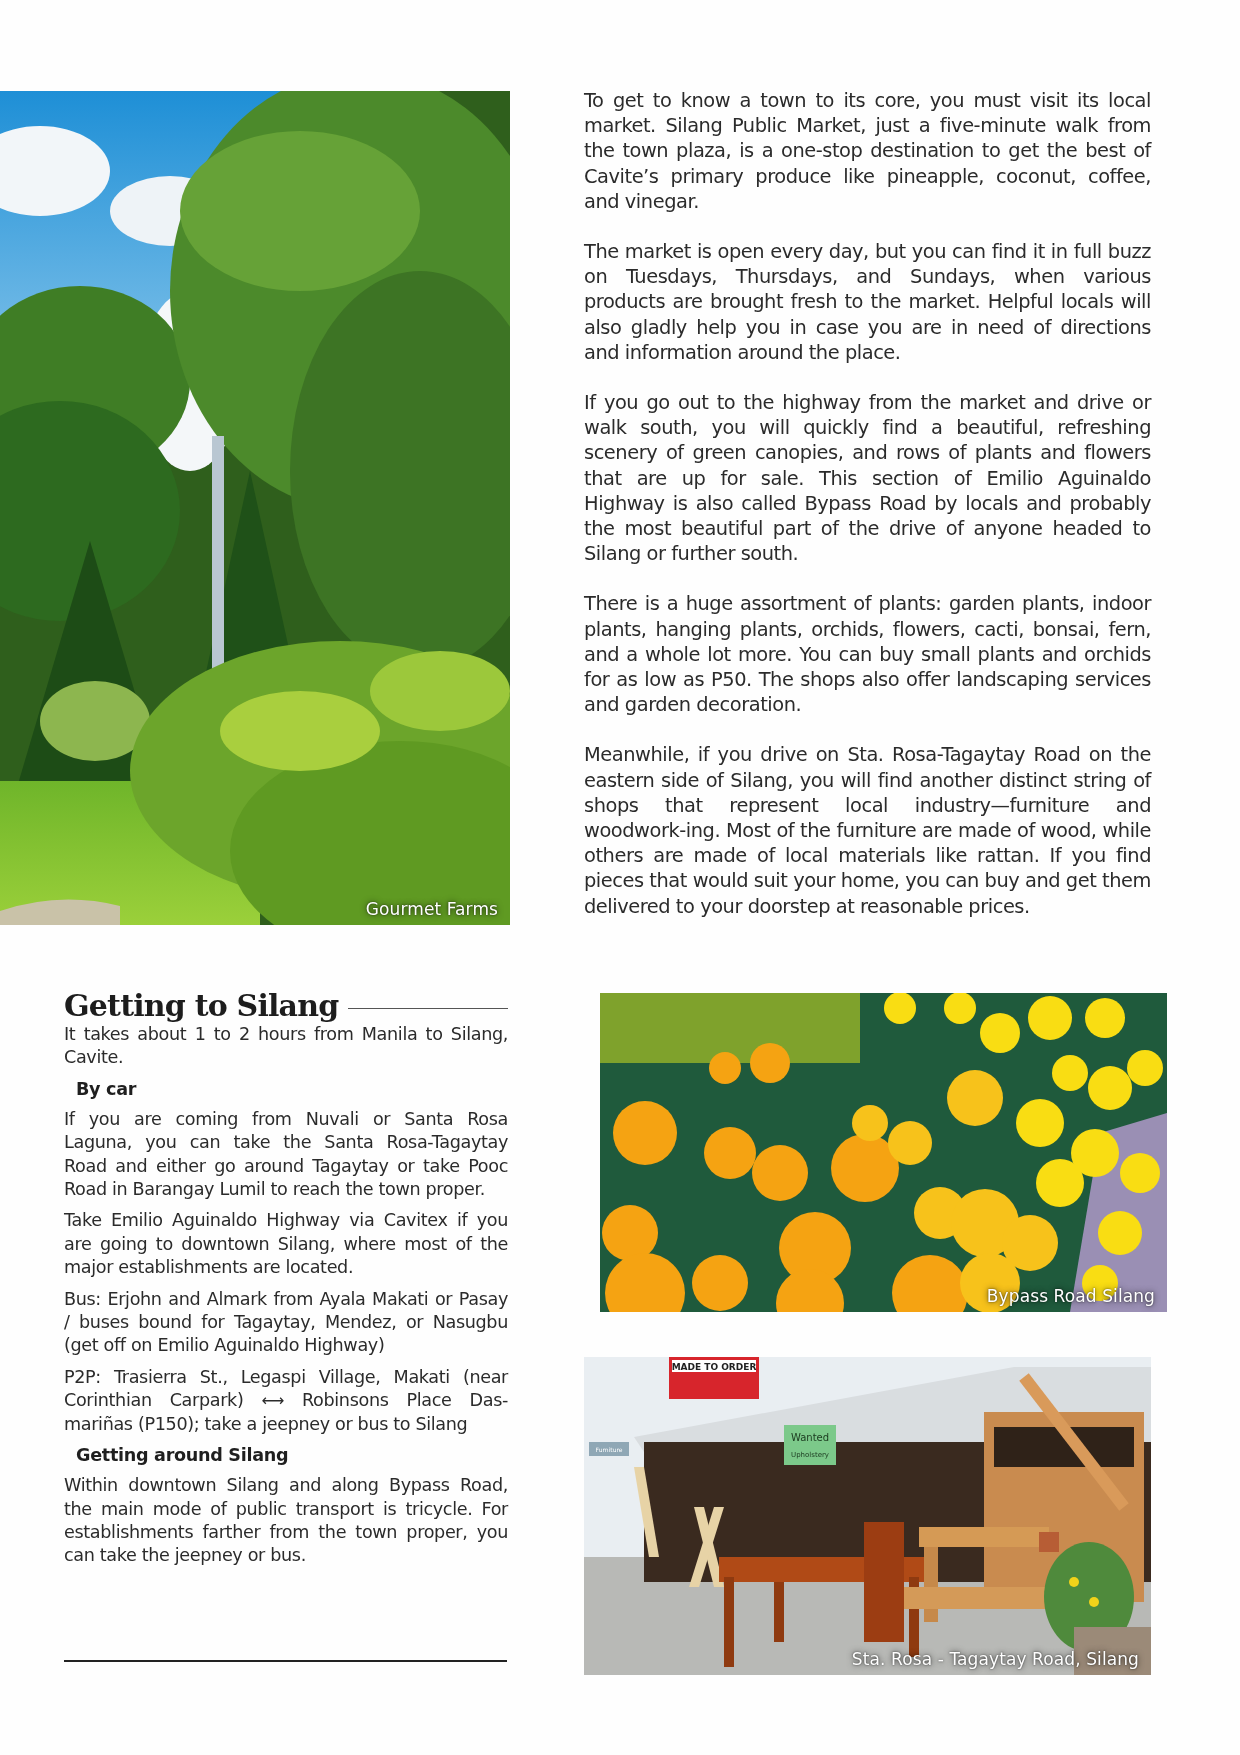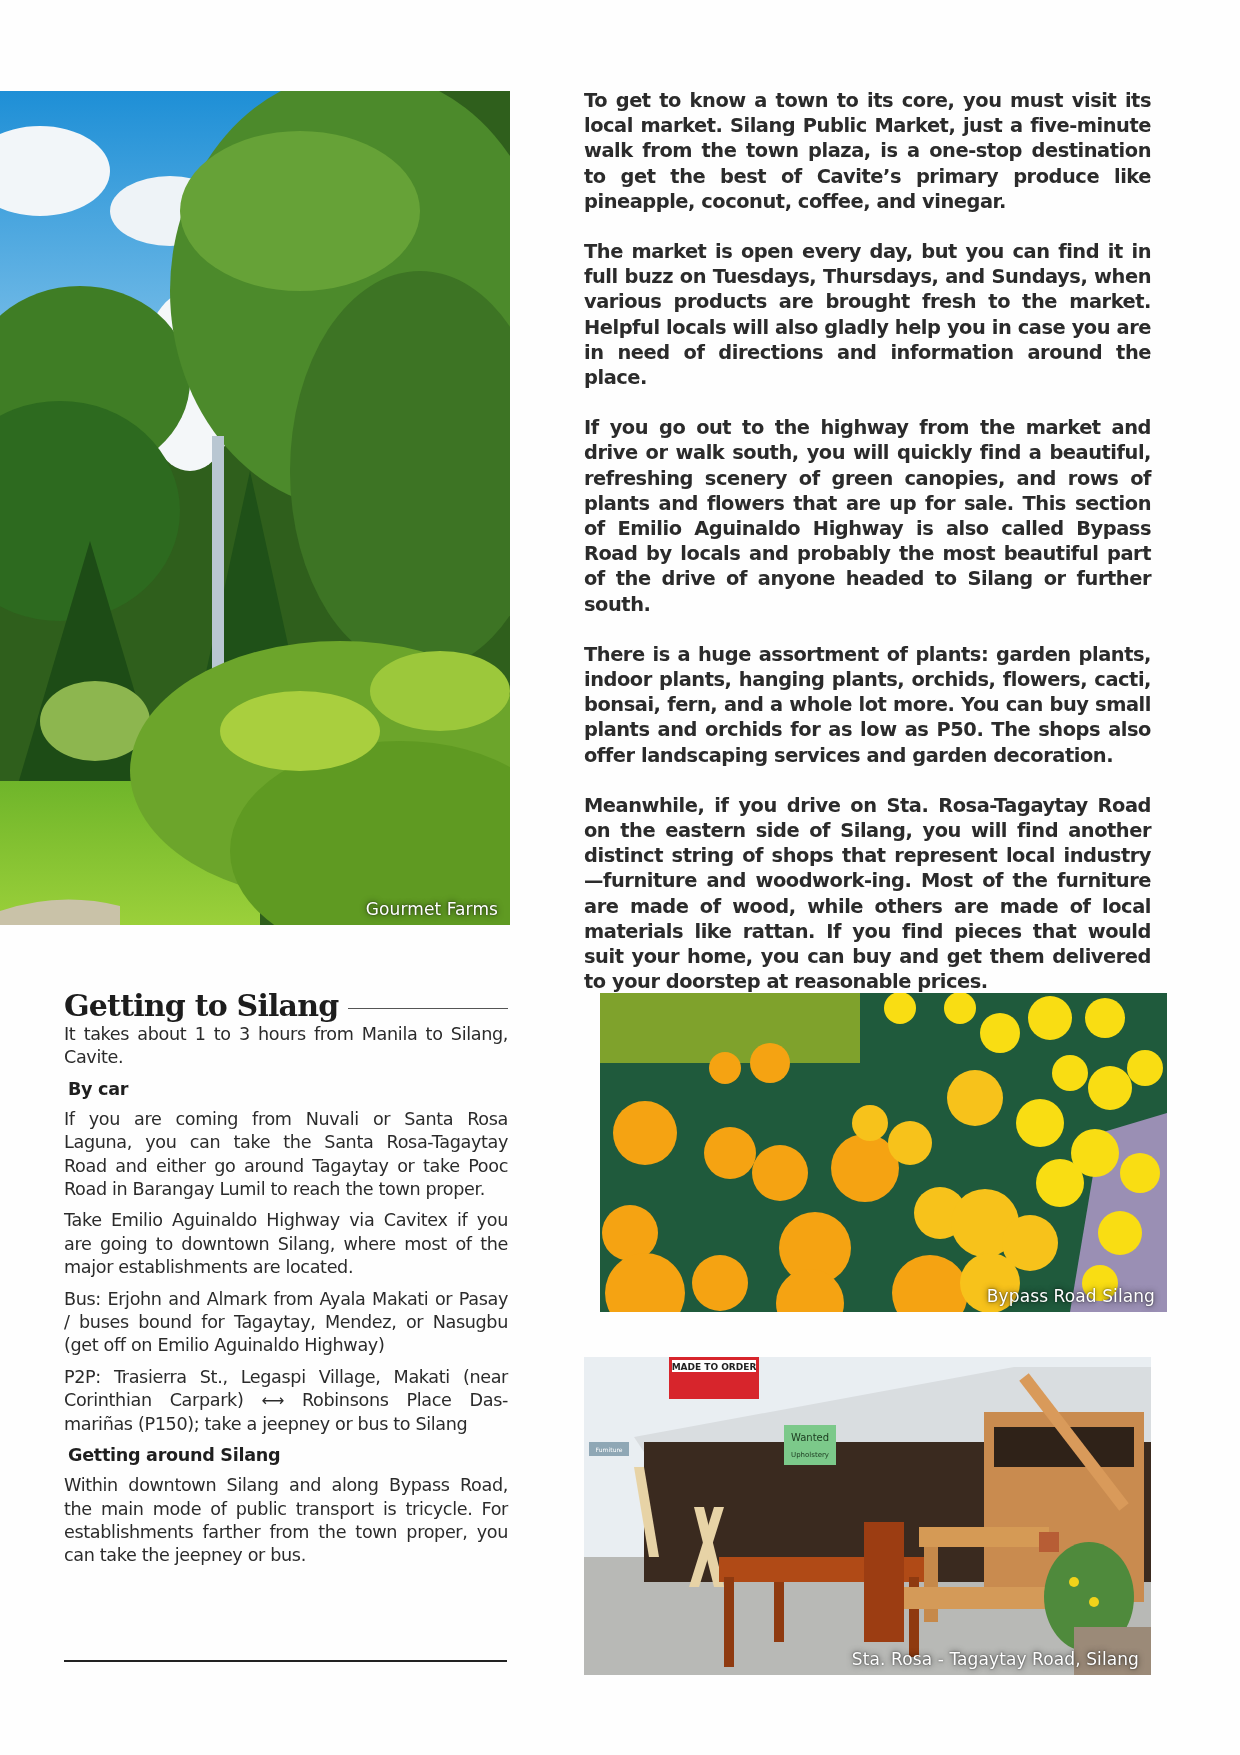--- a/index.html
+++ b/index.html
@@ -17,40 +17,40 @@
       text-shadow: 0 0 6px rgba(0,0,0,0.7), 0 0 2px rgba(0,0,0,0.6);
       font-family: "DejaVu Sans", sans-serif; letter-spacing: 0.1px;
     }
     #photo-gourmet { left: 0; top: 91px; width: 510px; height: 834px; }
     #photo-bypass  { left: 584px; top: 993px; width: 567px; height: 319px; padding-left: 16px; }
     #photo-starosa { left: 584px; top: 1357px; width: 567px; height: 318px; }
 
     .right-col {
       position: absolute; left: 584px; top: 88px; width: 567px;
       font-size: 19.4px; line-height: 25.2px; color: #2b2b2b;
-      font-family: "DejaVu Sans", sans-serif; font-weight: 700;
+      font-family: "DejaVu Sans", sans-serif; font-weight: 400;
     }
     .right-col p { margin: 0 0 25px 0; text-align: justify; letter-spacing: -0.45px; }
 
     .left-col {
       position: absolute; left: 64px; top: 988px; width: 444px;
       font-family: "DejaVu Sans", sans-serif; color: #2b2b2b;
     }
     .heading-row { display: flex; align-items: center; }
     .heading {
       font-family: "DejaVu Serif", "Liberation Serif", serif; font-weight: bold;
       font-size: 30px; color: #1d1d1d; white-space: nowrap; letter-spacing: -0.8px;
     }
     .heading-rule { flex: 1; height: 1px; background: #555; margin-left: 10px; margin-top: 6px; }
     .left-col p {
       margin: 0 0 8px 0; font-size: 17.6px; line-height: 23.4px;
       text-align: justify; letter-spacing: -0.35px;
     }
     .left-col h3 {
-      margin: 0 0 7px 4px; font-size: 17.6px; line-height: 23px; font-weight: bold; color: #1f1f1f;
+      margin: 0 0 7px 12px; font-size: 17.6px; line-height: 23px; font-weight: bold; color: #1f1f1f;
       letter-spacing: -0.3px;
     }
     .arrow { font-size: 16px; }
     .bottom-rule {
       position: absolute; left: 64px; top: 1660px; width: 443px; height: 2px; background: #222;
     }
   </style>
 </head>
 <body>
 
@@ -96,21 +96,21 @@
   <p>If you go out to the highway from the market and drive or walk south, you will quickly find a beautiful, refreshing scenery of green canopies, and rows of plants and flowers that are up for sale. This section of Emilio Aguinaldo Highway is also called Bypass Road by locals and probably the most beautiful part of the drive of anyone headed to Silang or further south.</p>
   <p>There is a huge assortment of plants: garden plants, indoor plants, hanging plants, orchids, flowers, cacti, bonsai, fern, and a whole lot more. You can buy small plants and orchids for as low as P50. The shops also offer landscaping services and garden decoration.</p>
   <p>Meanwhile, if you drive on Sta. Rosa-Tagaytay Road on the eastern side of Silang, you will find another distinct string of shops that represent local industry—furniture and woodwork-ing. Most of the furniture are made of wood, while others are made of local materials like rattan. If you find pieces that would suit your home, you can buy and get them delivered to your doorstep at reasonable prices.</p>
 </div>
 
 <div class="left-col">
   <div class="heading-row">
     <span class="heading">Getting to Silang</span>
     <span class="heading-rule"></span>
   </div>
-  <p>It takes about 1 to 3 hours from Manila to Silang, Cavite.</p>
+  <p>It takes about 1 to 2 hours from Manila to Silang, Cavite.</p>
   <h3>By car</h3>
   <p>If you are coming from Nuvali or Santa Rosa Laguna, you can take the Santa Rosa-Tagaytay Road and either go around Tagaytay or take Pooc Road in Barangay Lumil to reach the town proper.</p>
   <p>Take Emilio Aguinaldo Highway via Cavitex if you are going to downtown Silang, where most of the major establishments are located.</p>
   <p>Bus: Erjohn and Almark from Ayala Makati or Pasay / buses bound for Tagaytay, Mendez, or Nasugbu (get off on Emilio Aguinaldo Highway)</p>
   <p>
     <span>P2P: Trasierra St., Legaspi Village, Makati (near Corinthian Carpark)</span>
     <span class="arrow">⟷</span>
     <span>Robinsons Place Das-mariñas (P150); take a jeepney or bus to Silang</span>
   </p>
   <h3>Getting around Silang</h3>

